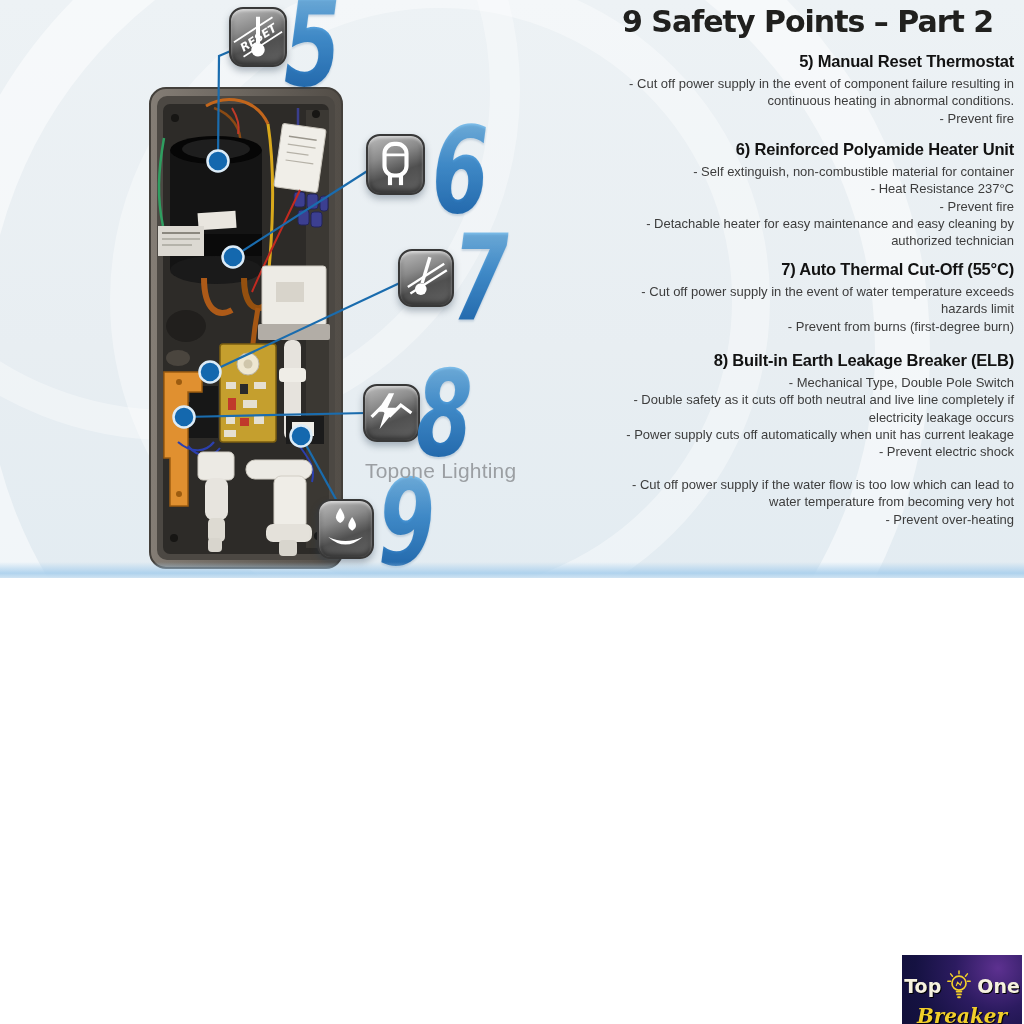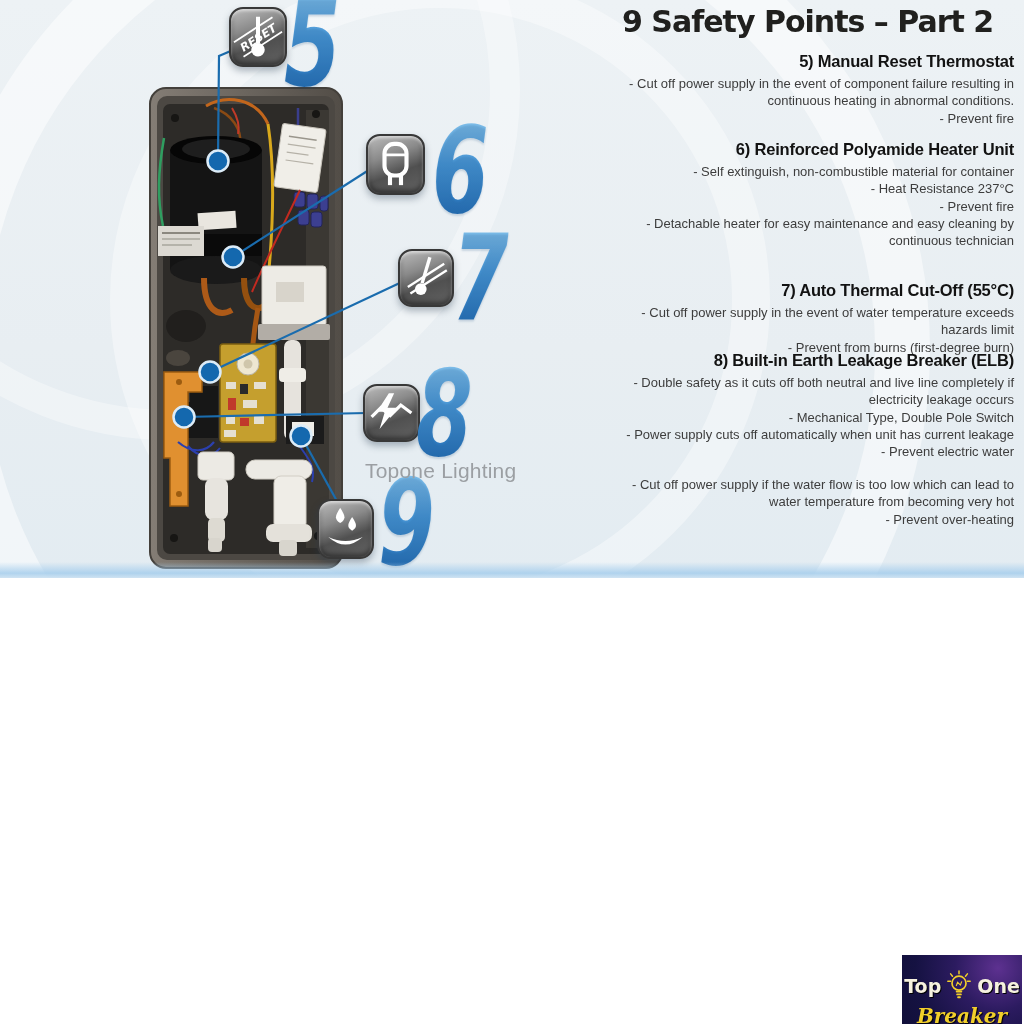--- a/index.html
+++ b/index.html
@@ -47,21 +47,21 @@
   .n7 { left:452px; top:219px; }
   .n8 { left:416px; top:354px; }
   .n9 { left:378px; top:463px; }
 
   .watermark { position:absolute; left:365px; top:459px; font-size:21px; font-weight:normal; color:#9b9fa3; letter-spacing:0.2px; }
 
   
   .page-title { position:absolute; left:622px; top:4px; width:400px;
         font-family:"DejaVu Sans", sans-serif; font-weight:bold; font-size:30px; letter-spacing:-1px; color:#20201e; }
   .section { position:absolute; left:622px; width:392px;text-align:right; }
-  .s0 { top:52px; } .s1 { top:140px; } .s2 { top:281px; } .s3 { top:351px; } .s4 { top:476px; }
+  .s0 { top:52px; } .s1 { top:140px; } .s2 { top:260px; } .s3 { top:351px; } .s4 { top:476px; }
   .sec-heading { font-size:16.5px; font-weight:bold; color:#121212; margin-bottom:4px; letter-spacing:-0.2px; }
   .bullet { font-size:13px; line-height:17.3px; color:#3d3d3d; }
 
   
   .logo { position:absolute; left:902px; top:955px; width:120px; height:88px;
           background:radial-gradient(circle at 80% 15%, #5d3190 0%, #2c1b60 35%, #151242 68%, #100e36 100%);
           display:flex; flex-direction:column; align-items:center; justify-content:center; }
   .logo-row { display:flex; align-items:center; gap:4px; }
   .logo-word { font-family:"DejaVu Sans", sans-serif; font-weight:bold; font-size:19px; color:#f6f2df;
                text-shadow:1px 1px 0 #000; }
@@ -247,35 +247,35 @@
       <div class="sec-heading">5) Manual Reset Thermostat</div>
       <div class="bullet">- Cut off power supply in the event of component failure resulting in continuous heating in abnormal conditions.</div>
       <div class="bullet">- Prevent fire</div>
     </div>
 
     <div class="section s1">
       <div class="sec-heading">6) Reinforced Polyamide Heater Unit</div>
       <div class="bullet">- Self extinguish, non-combustible material for container</div>
       <div class="bullet">- Heat Resistance 237°C</div>
       <div class="bullet">- Prevent fire</div>
-      <div class="bullet">- Detachable heater for easy maintenance and easy cleaning by continuous technician</div>
+      <div class="bullet">- Detachable heater for easy maintenance and easy cleaning by authorized technician</div>
     </div>
 
     <div class="section s2">
       <div class="sec-heading">7) Auto Thermal Cut-Off (55°C)</div>
       <div class="bullet">- Cut off power supply in the event of water temperature exceeds hazards limit</div>
       <div class="bullet">- Prevent from burns (first-degree burn)</div>
     </div>
 
     <div class="section s3">
       <div class="sec-heading">8) Built-in Earth Leakage Breaker (ELB)</div>
+      <div class="bullet">- Mechanical Type, Double Pole Switch</div>
       <div class="bullet">- Double safety as it cuts off both neutral and live line completely if electricity leakage occurs</div>
-      <div class="bullet">- Mechanical Type, Double Pole Switch</div>
       <div class="bullet">- Power supply cuts off automatically when unit has current leakage</div>
-      <div class="bullet">- Prevent electric water</div>
+      <div class="bullet">- Prevent electric shock</div>
     </div>
 
     <div class="section s4">
       <div class="bullet">- Cut off power supply if the water flow is too low which can lead to water temperature from becoming very hot</div>
       <div class="bullet">- Prevent over-heating</div>
     </div>
 
     <div class="hero-fade"></div>
   </div>
 

